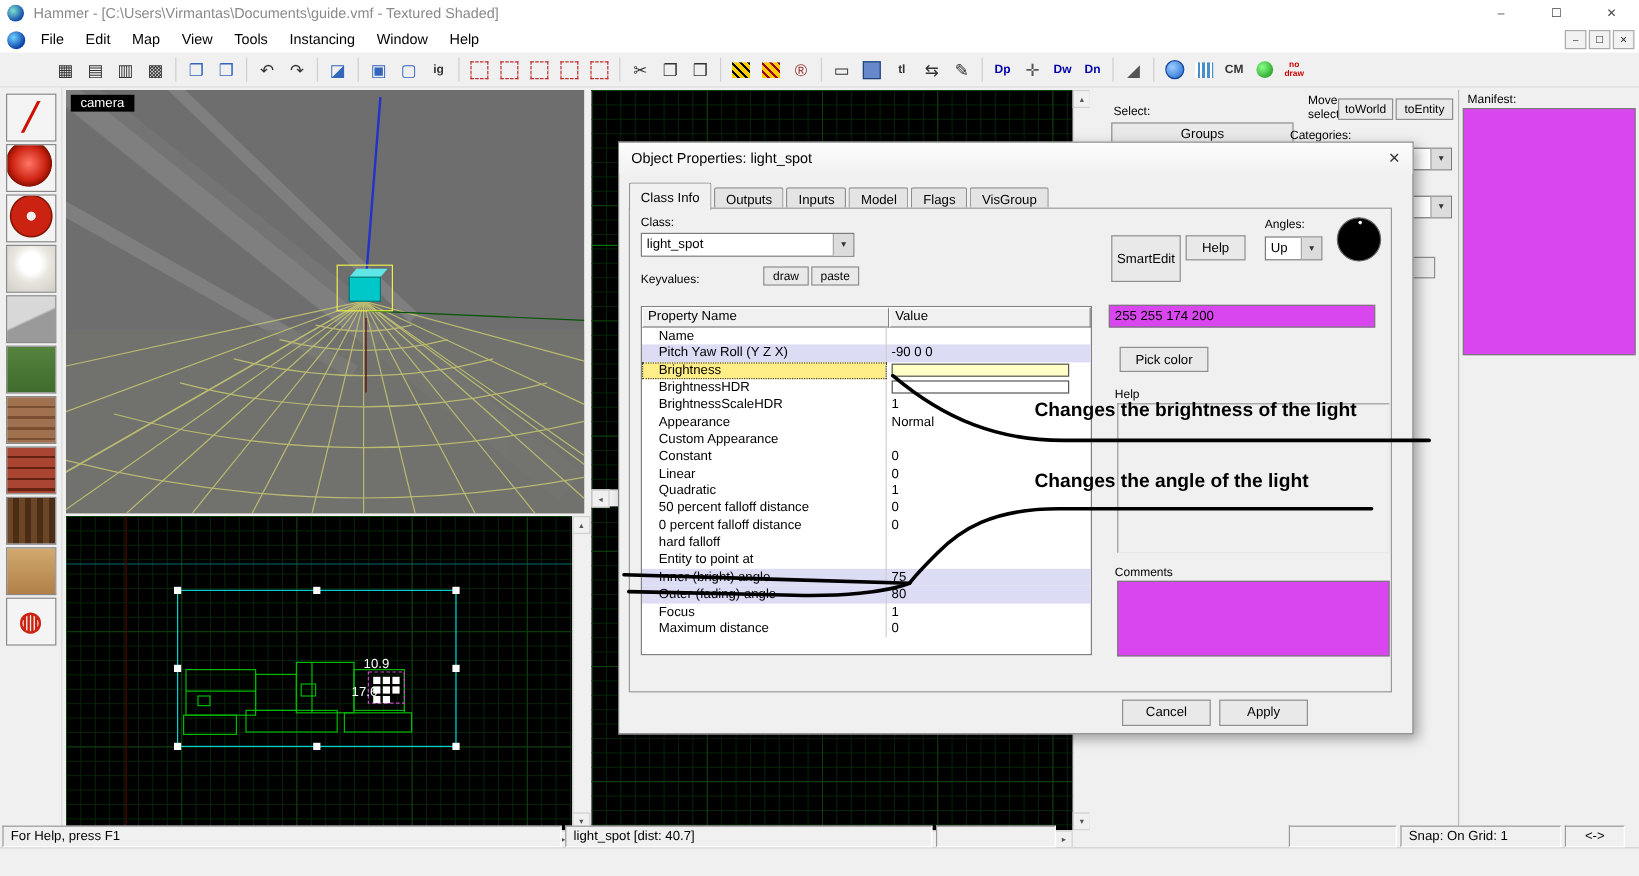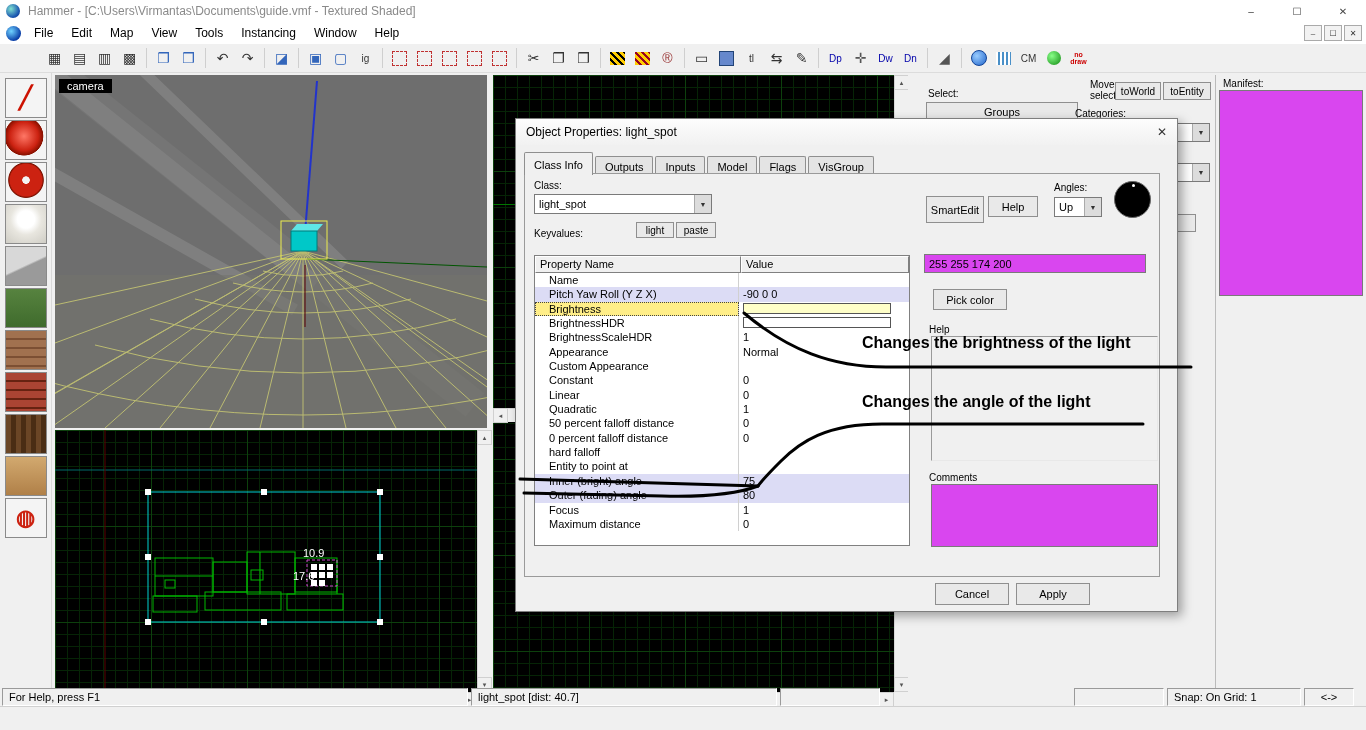--- a/index.html
+++ b/index.html
@@ -18,21 +18,21 @@
     background:radial-gradient(circle at 35% 35%,#6fd2ff,#0a3fa8 70%,#062a70)}
   .menu-item{padding:3px 9px;font-size:12px}
   #mdi-controls{margin-left:auto;display:flex;margin-right:4px}
   .mdi-btn{width:16px;height:14px;border:1px solid #aaa;background:#f2f2f2;margin-left:2px;
     display:flex;align-items:center;justify-content:center;font-size:8px;color:#333}
   
   #toolbar{left:0;top:44px;width:1366px;height:29px;background:#f0f0f0;border-bottom:1px solid #dcdcdc;
     display:flex;align-items:center;padding-left:42px;box-sizing:border-box}
   .tbtn{width:23px;height:23px;margin:0 1px;display:flex;align-items:center;justify-content:center;
     font-size:14px;color:#333;flex:0 0 auto}
-  .ttxt{font-size:10px;font-weight:normal}
+  .ttxt{font-size:10px;font-weight:bold}
   .tsmall{font-size:7px;line-height:7px;font-weight:bold;text-align:center;white-space:normal;width:23px}
   .tsep{width:1px;height:20px;background:#cfcfcf;margin:0 4px;flex:0 0 auto}
   .k-dr{width:13px;height:13px;border:1px dashed #c03030}
   .k-tex{width:15px;height:13px;background:repeating-linear-gradient(45deg,#fc0 0 3px,#000 3px 5px)}
   .k-tex2{width:15px;height:13px;background:repeating-linear-gradient(45deg,#fc0 0 3px,#902 3px 5px)}
   .k-tex3{width:15px;height:13px;background:repeating-linear-gradient(90deg,#fff 0 2px,#4a90c8 2px 4px)}
   .k-blue{width:13px;height:13px;background:#6688cc;border:1px solid #224477}
   .k-globe{width:14px;height:14px;border-radius:50%;border:1px solid #114499;
     background:radial-gradient(circle at 35% 35%,#9cf,#26c)}
   .k-green{width:14px;height:14px;border-radius:50%;background:radial-gradient(circle at 35% 35%,#8f8,#181)}
@@ -371,23 +371,23 @@
       <div class="tab">Flags</div>
       <div class="tab">VisGroup</div>
     </div>
   <div id="dlg-page" class="abs">
     <div class="abs lbl" style="left:9px;top:6px">Class:</div>
     <div class="abs combo" style="left:9px;top:20px;width:178px;height:20px">
       <div class="cval">light_spot</div>
       <div class="carr">▼</div>
     </div>
     <div class="abs lbl" style="left:9px;top:54px">Keyvalues:</div>
-    <div class="abs wbtn" style="left:111px;top:48px;width:38px;height:16px;font-size:10px">light</div>
+    <div class="abs wbtn" style="left:111px;top:48px;width:38px;height:16px;font-size:10px">draw</div>
     <div class="abs wbtn" style="left:151px;top:48px;width:40px;height:16px;font-size:10px">paste</div>
-    <div class="abs wbtn" style="left:401px;top:22px;width:58px;height:27px">SmartEdit</div>
+    <div class="abs wbtn" style="left:401px;top:22px;width:58px;height:39px">SmartEdit</div>
     <div class="abs wbtn" style="left:463px;top:22px;width:50px;height:21px">Help</div>
     <div class="abs lbl" style="left:529px;top:8px">Angles:</div>
     <div class="abs combo" style="left:529px;top:23px;width:48px;height:20px">
       <div class="cval">Up</div>
       <div class="carr">▼</div>
     </div>
     <div class="abs" style="left:589px;top:7px;width:37px;height:37px;border-radius:50%;background:#000;border:1px solid #666">
       <div class="abs" style="left:17px;top:2px;width:3px;height:3px;background:#fff;border-radius:50%"></div>
     </div>
     <div class="abs sunkenw" style="left:399px;top:80px;width:222px;height:19px;display:flex;align-items:center;padding-left:4px">255 255 174 200</div>

